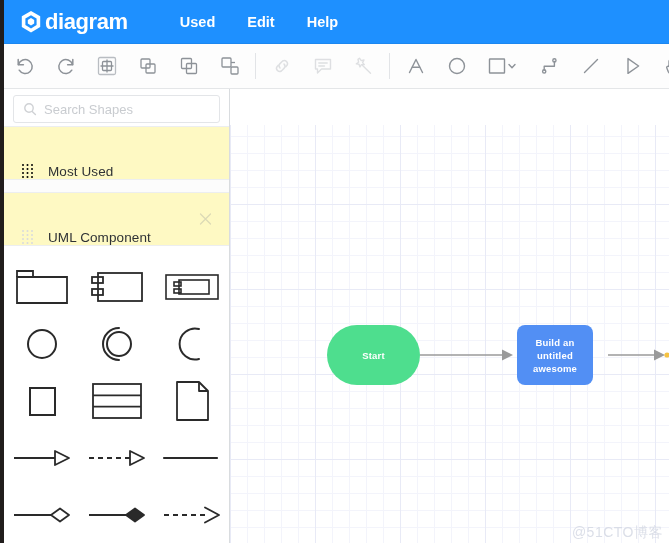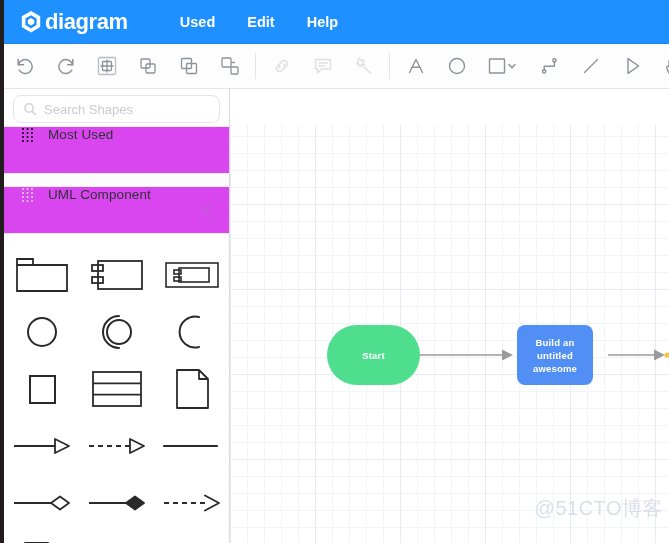--- a/index.html
+++ b/index.html
@@ -80,42 +80,42 @@
   }
   .search-wrap {
     height: 37px;
     padding: 6px 9px 0 9px;
     background: #ffffff;
   }
   .search-box {
     position: relative;
     height: 28px;
     border: 1px solid #e3e5e8;
-    border-radius: 8px;
+    border-radius: 3px;
     background: #fff;
     display: flex; align-items: center;
   }
   .search-icon { margin: 0 7px 0 9px; flex: 0 0 auto; opacity: .55; }
   .search-input {
     border: 0; outline: 0;
     font-family: "Liberation Sans", sans-serif;
     font-size: 13px;
     color: #555;
     background: transparent;
     width: 170px;
     height: 24px;
   }
   .search-input::placeholder { color: #c9ccd0; }
 
   .sec-row {
-    height: 48px;
-    display: flex; align-items: flex-start;
+    height: 54px;
+    display: flex; align-items: flex-end;
     border-top: 1px solid #eceef0;
     border-bottom: 1px solid #eceef0;
-    background: #d946ef;
+    background: #fef9c3;
     cursor: pointer;
     position: relative;
   }
   .grip {
     width: 13px; height: 16px;
     margin-left: 17px; margin-right: 14px;
     flex: 0 0 auto;
   }
   .sec-label {
     font-size: 13.5px;
@@ -203,22 +203,22 @@
     width: 76px; height: 60px;
     background: #528ff4;
     border-radius: 8px;
   }
   .node-build .lbl { padding: 0 10px; }
 
   .conn { position: absolute; }
 
   .watermark {
     position: absolute;
-    right: 6px; bottom: 21px;
-    font-size: 20px;
+    right: 6px; bottom: 1px;
+    font-size: 14px;
     color: #d5d9e4;
     letter-spacing: .5px;
     opacity: .85;
     user-select: none;
     pointer-events: none;
   }
 </style>
 </head>
 <body>
 

